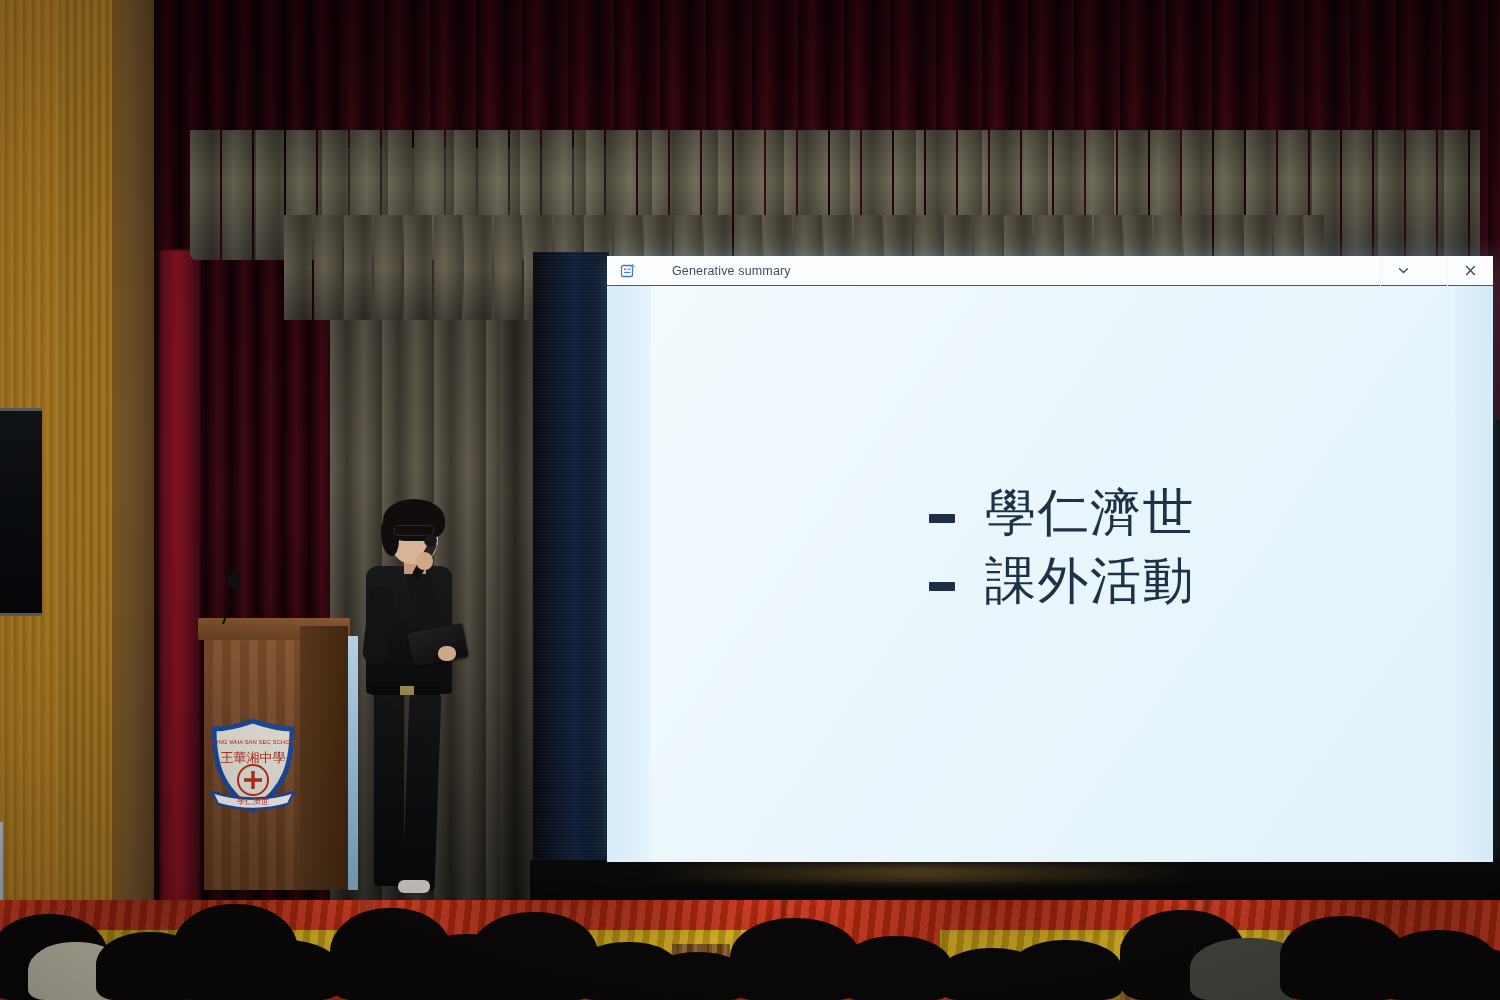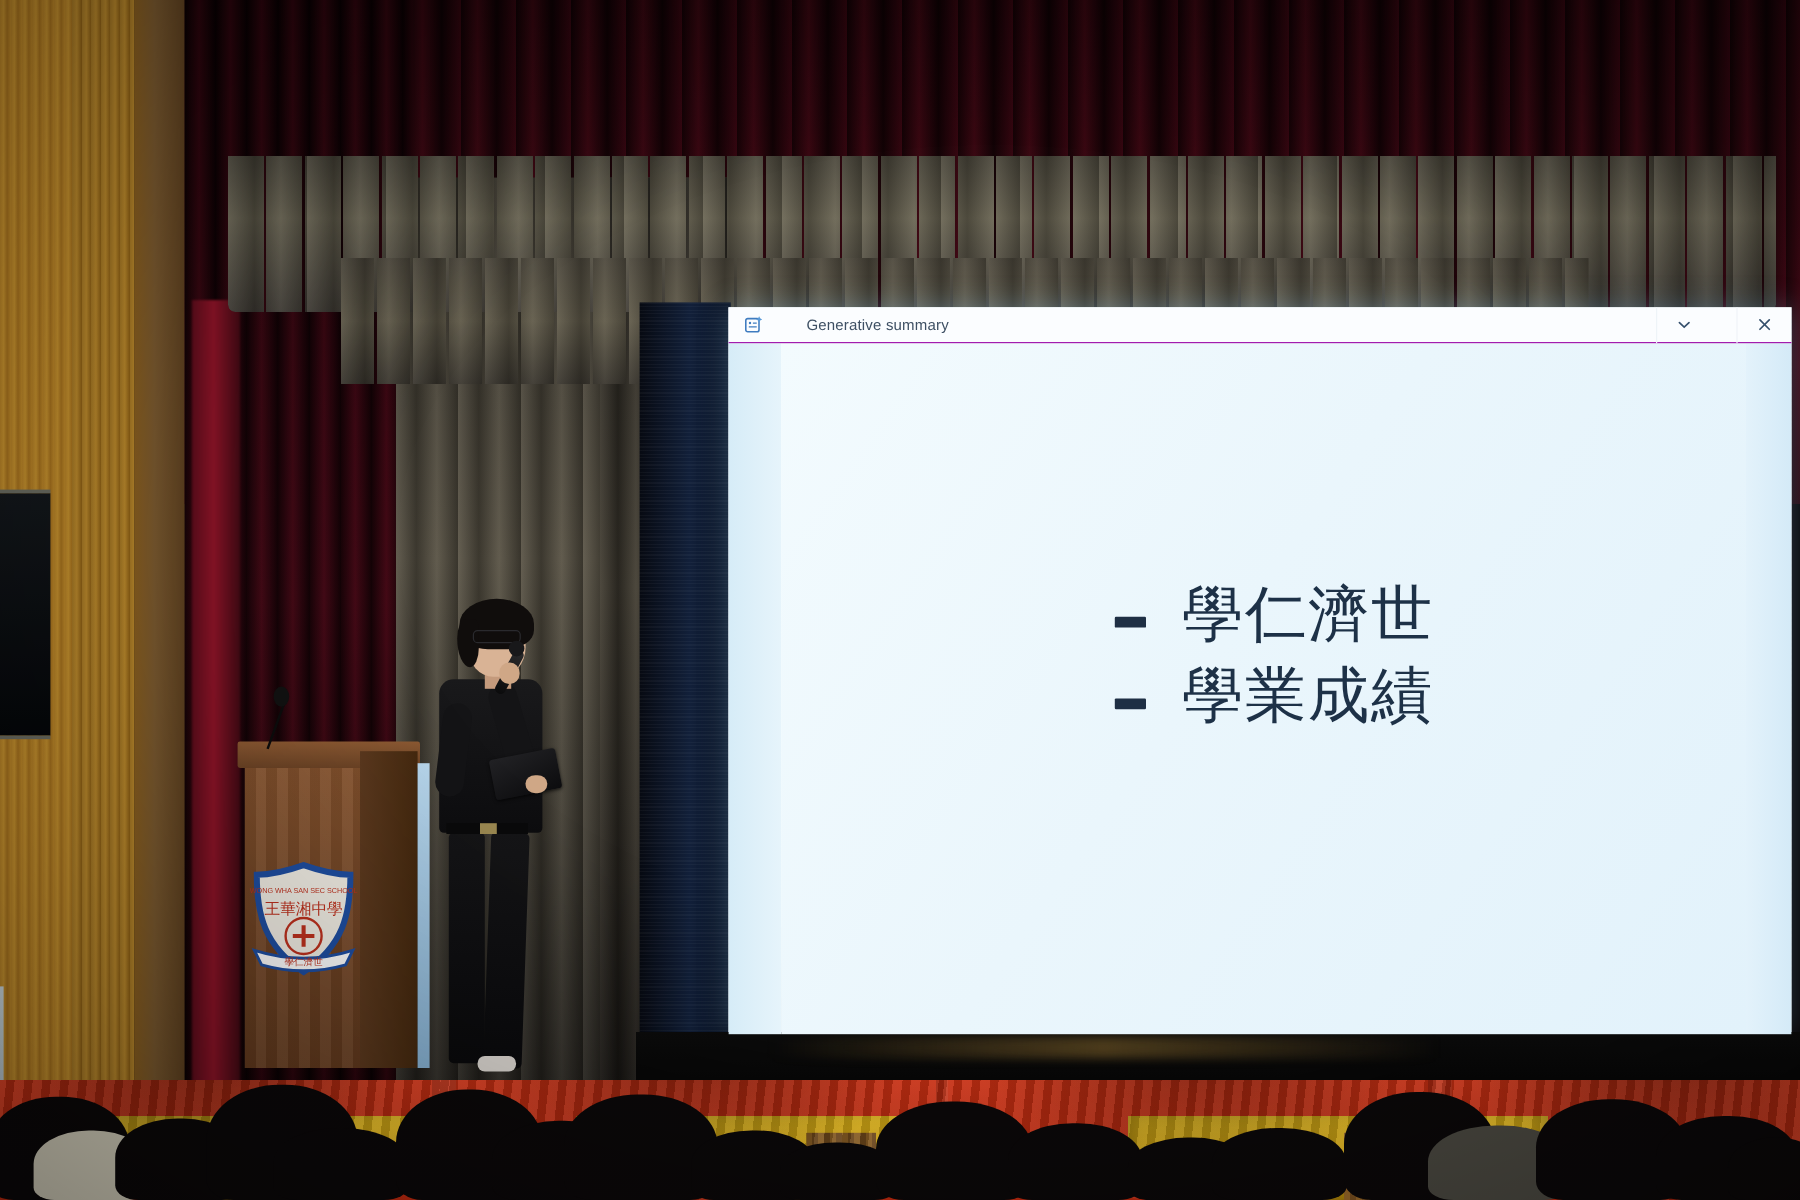--- a/index.html
+++ b/index.html
@@ -374,21 +374,21 @@
       <div class="content-pane">
         <div class="bullet-block">
 
           <div class="bullet-row">
             <span class="dash"></span>
             <span class="bullet-text">學仁濟世</span>
           </div>
 
           <div class="bullet-row">
             <span class="dash"></span>
-            <span class="bullet-text">學業成績</span>
+            <span class="bullet-text">課外活動</span>
           </div>
 
 
         </div>
       </div>
 
       <div class="side-strip-r"></div>
     </div>
   </div>
 

